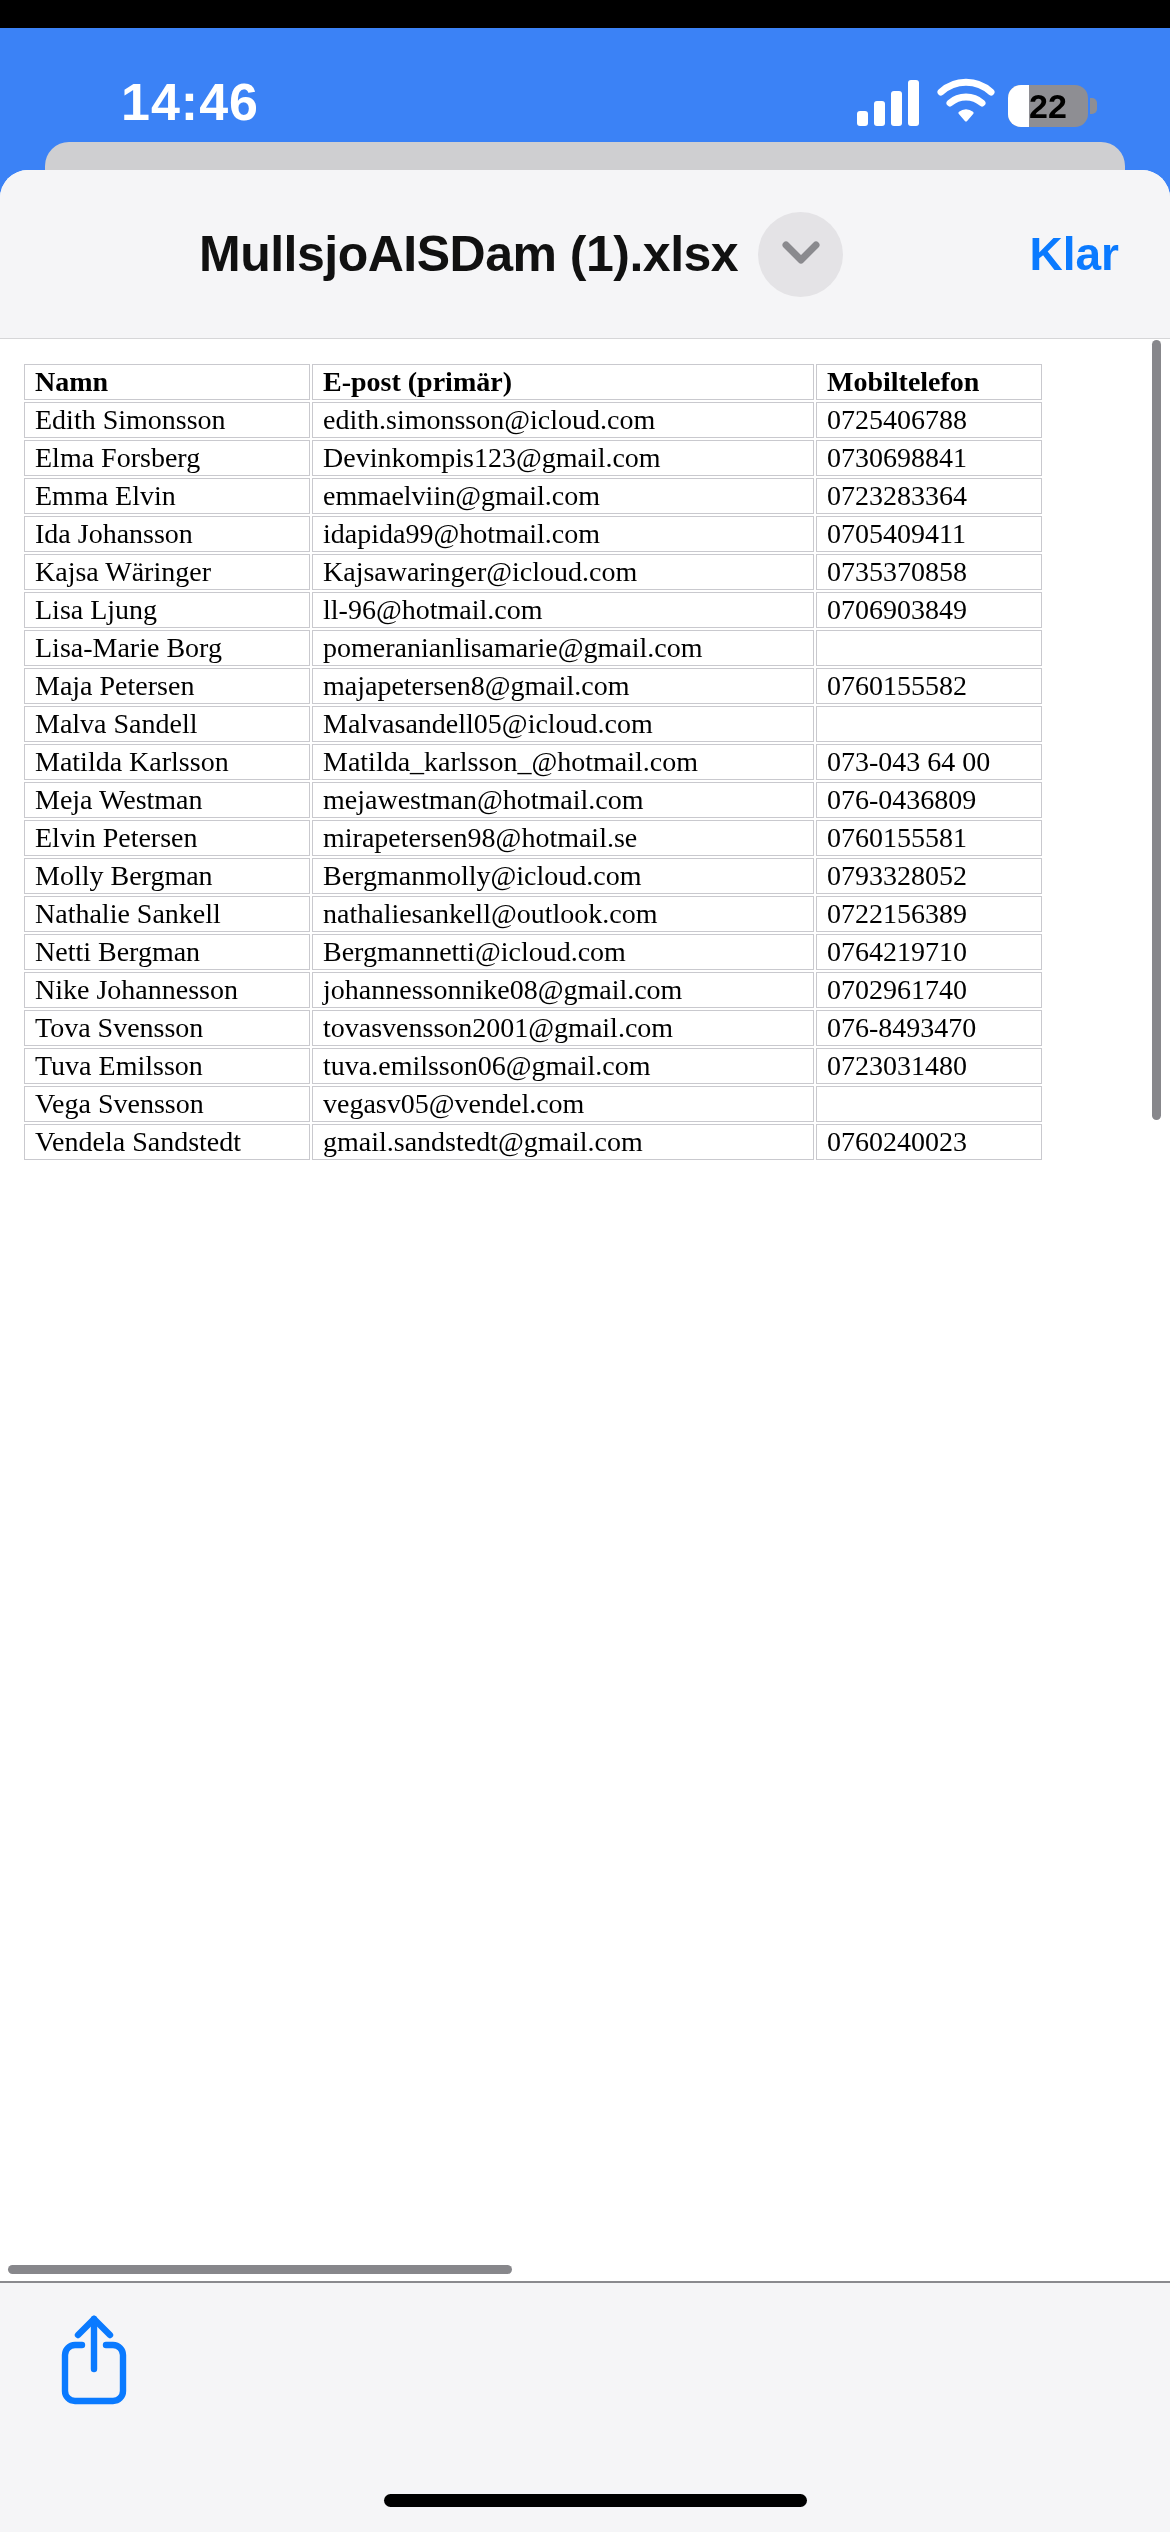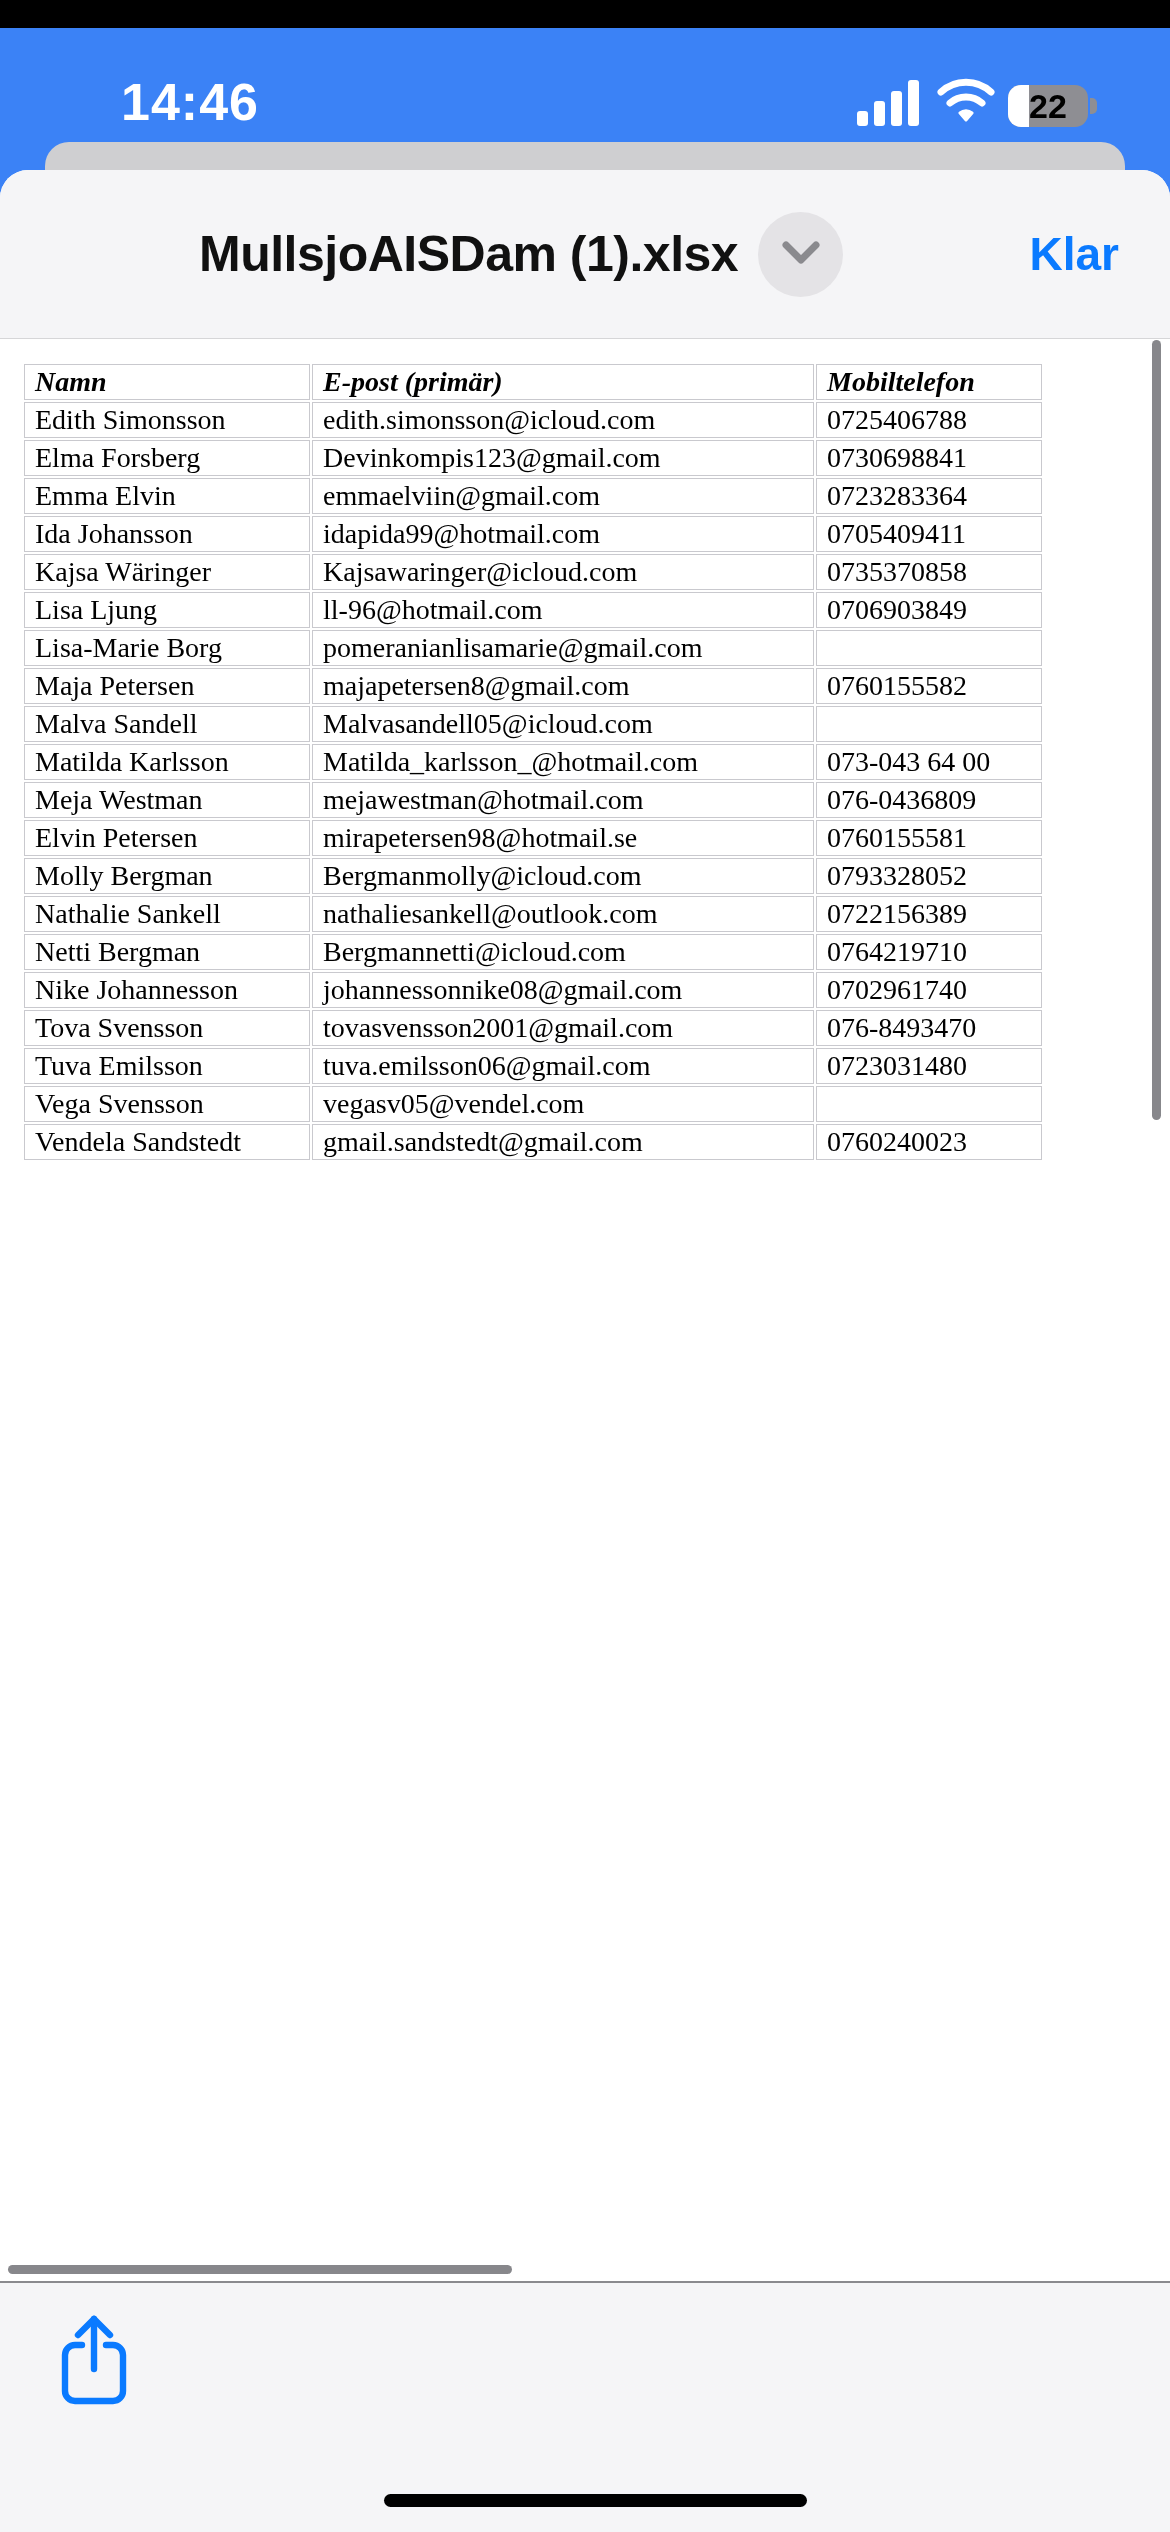--- a/index.html
+++ b/index.html
@@ -57,21 +57,21 @@
     margin:22px 0 0 22px;
     border-collapse:separate; border-spacing:2px;
     font-family:"Liberation Serif", serif; font-size:28px; color:#000;
     table-layout:fixed;
   }
   .sheet-table th, .sheet-table td {
     border:1px solid #c9c9ce; height:36px; padding:0 10px;
     text-align:left; white-space:nowrap; overflow:hidden; background:#fff;
     font-weight:normal; vertical-align:middle;
   }
-  .sheet-table th { font-weight:bold;font-style:italic; }
+  .sheet-table th { font-weight:bold; }
   .col-name  { width:286px; }
   .col-email { width:502px; }
   .col-phone { width:226px; }
 
   .v-scrollbar { position:absolute; right:9px; top:170px; width:9px; height:780px;
     background:#87878b; border-radius:5px; }
   .h-scrollbar { position:absolute; left:8px; top:2095px; width:504px; height:9px;
     background:#87878b; border-radius:5px; }
 
   

